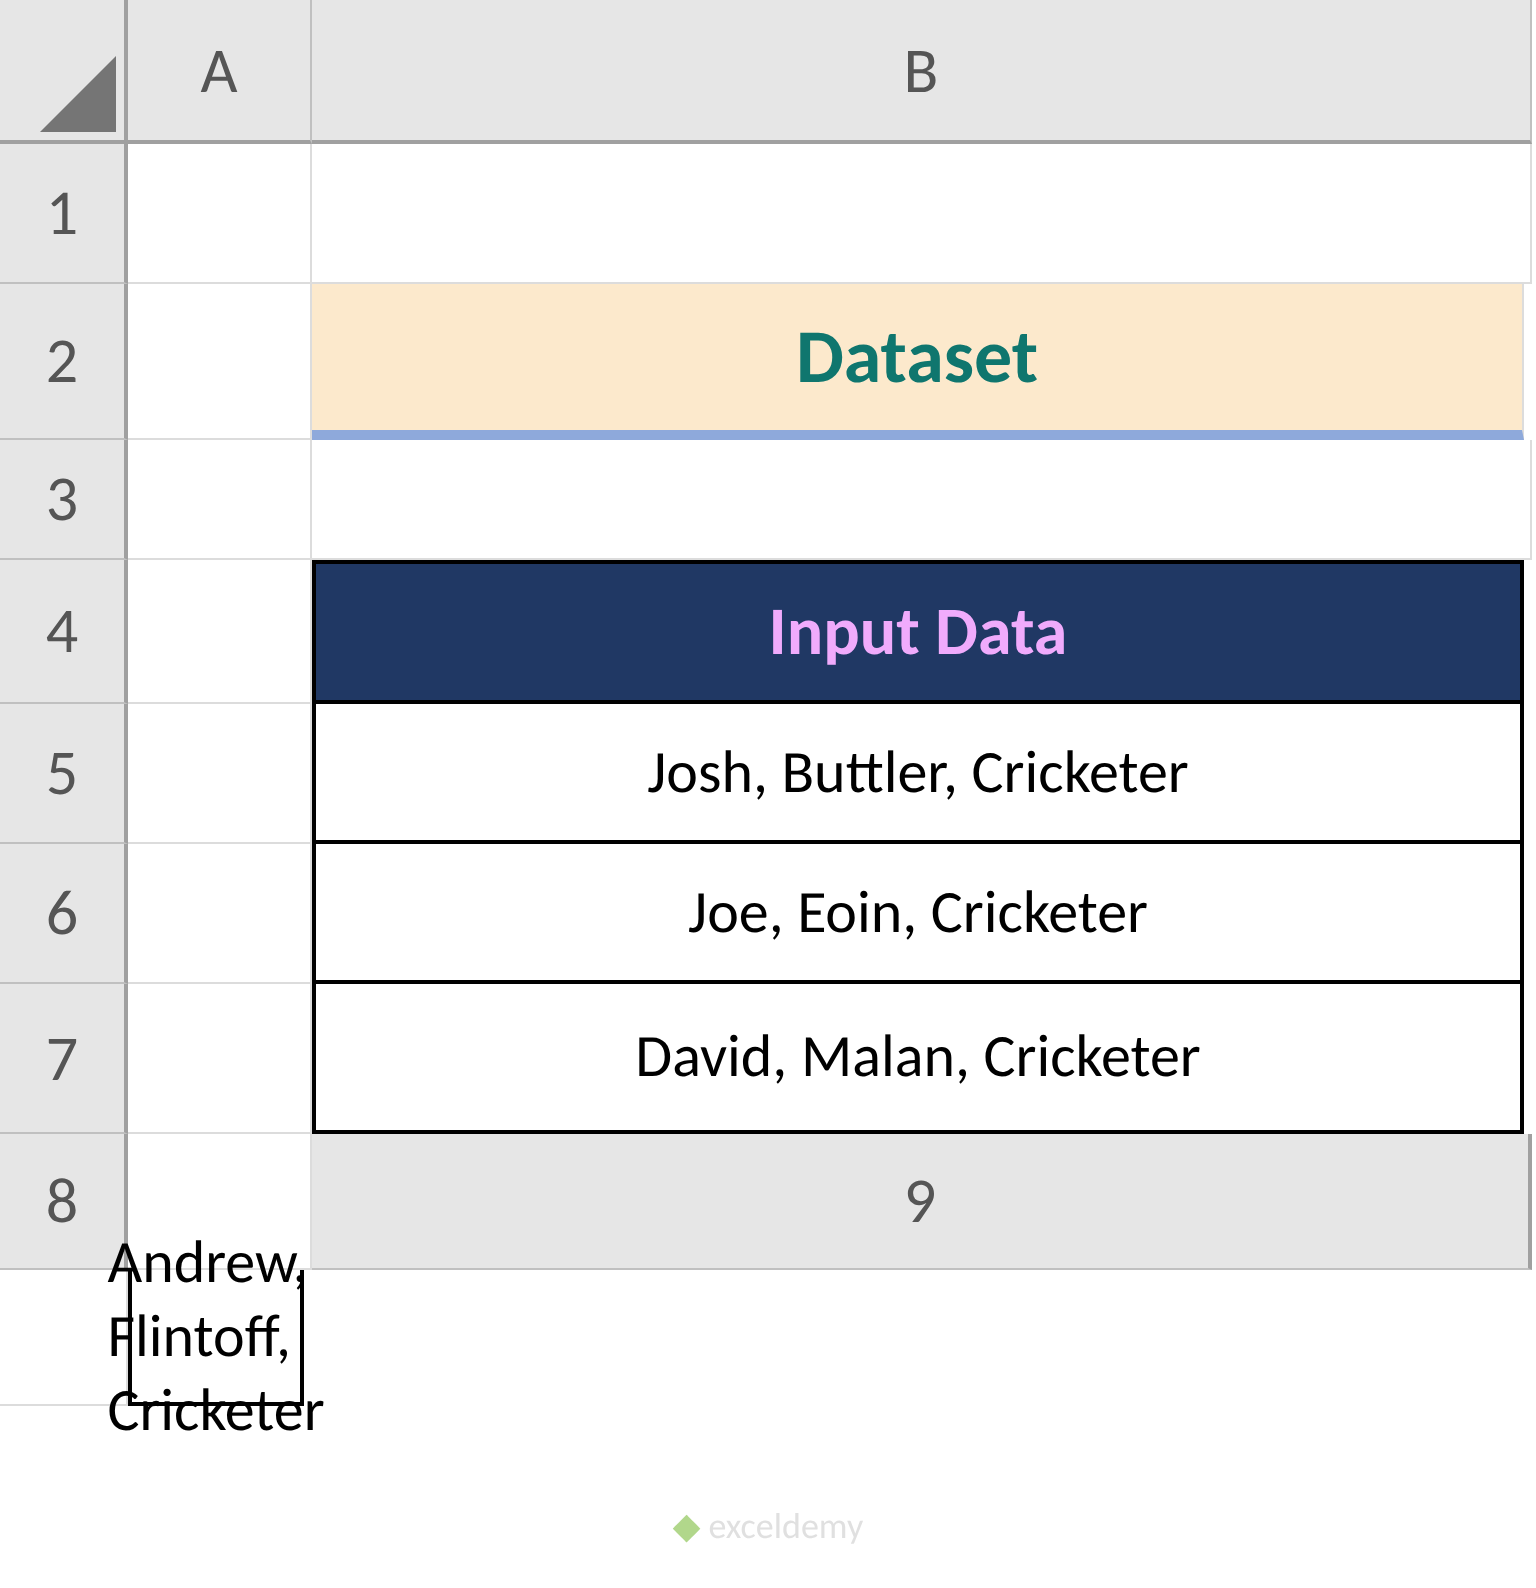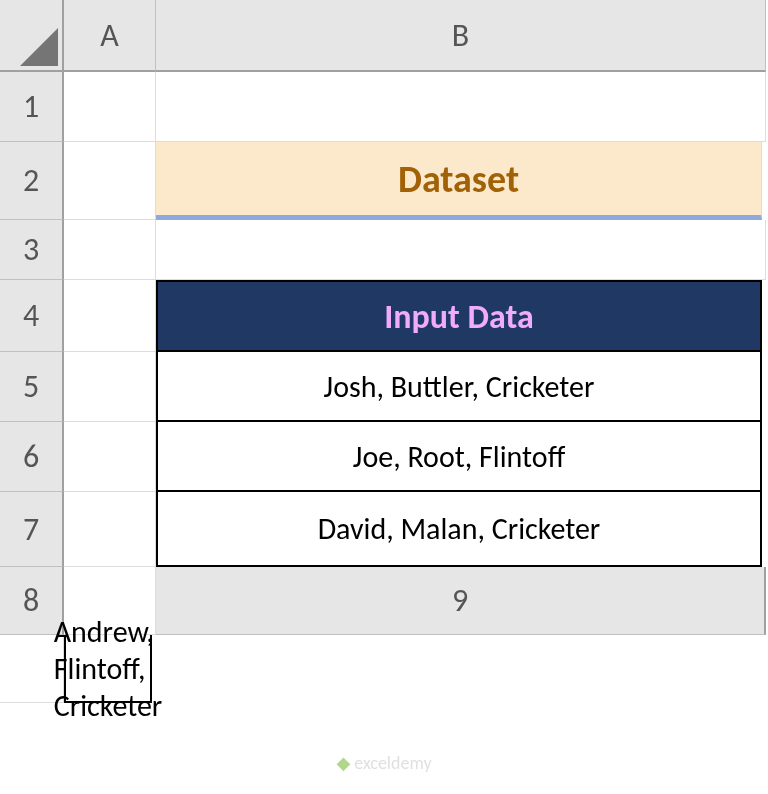--- a/index.html
+++ b/index.html
@@ -64,21 +64,21 @@
     .cell-a {
       background: #ffffff;
     }
     .dataset-title {
       background: #fce9cc;
       display: flex;
       align-items: center;
       justify-content: center;
       font-size: 38px;
       font-weight: bold;
-      color: #a16207;
+      color: #0f766e;
       border-bottom: 5px solid #8ea9db;
       margin-right: 4px;
     }
     .input-header {
       background: #203864;
       color: #f0abfc;
       font-size: 34px;
       font-weight: bold;
       display: flex;
       align-items: center;
@@ -138,21 +138,21 @@
   <div class="row-header">4</div>
   <div class="cell cell-a"></div>
   <div class="cell input-header">Input Data</div>
 
   <div class="row-header">5</div>
   <div class="cell cell-a"></div>
   <div class="cell data-cell">Josh, Buttler, Cricketer</div>
 
   <div class="row-header">6</div>
   <div class="cell cell-a"></div>
-  <div class="cell data-cell">Joe, Root, Flintoff</div>
+  <div class="cell data-cell">Joe, Eoin, Cricketer</div>
 
   <div class="row-header">7</div>
   <div class="cell cell-a"></div>
   <div class="cell data-cell">David, Malan, Cricketer</div>
 
   <div class="row-header">8</div>
   <div class="cell cell-a"></div>
 
   <div class="row-header">9</div>
   <div class="cell cell-a"></div>

